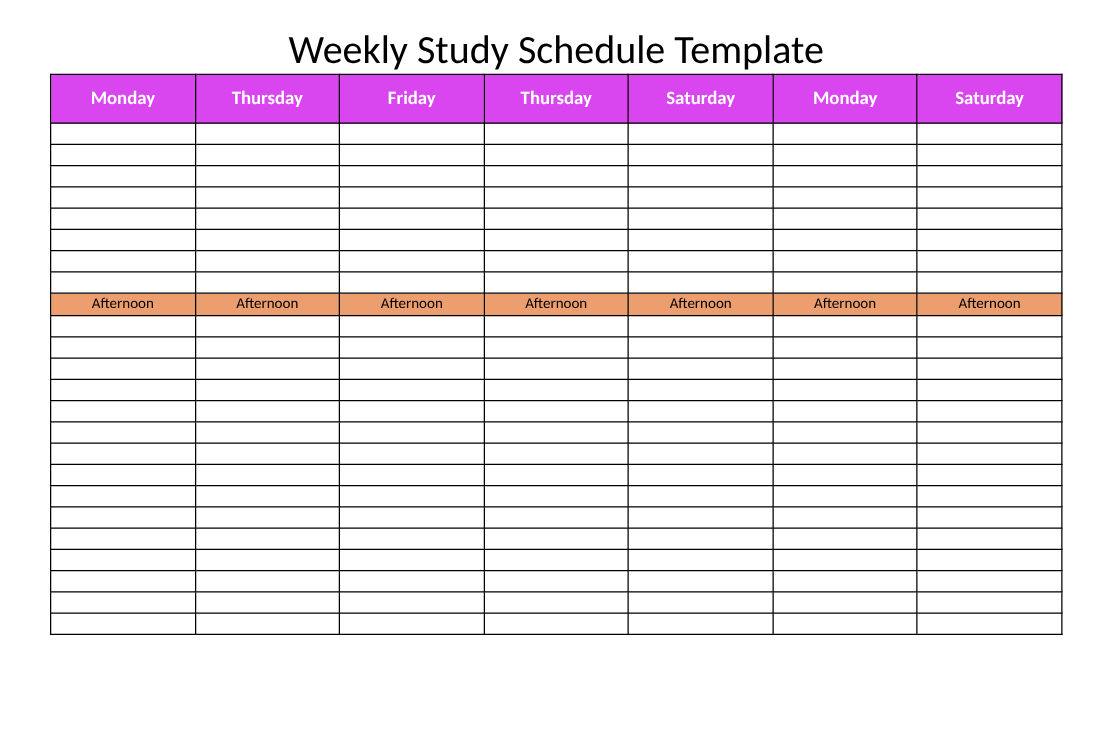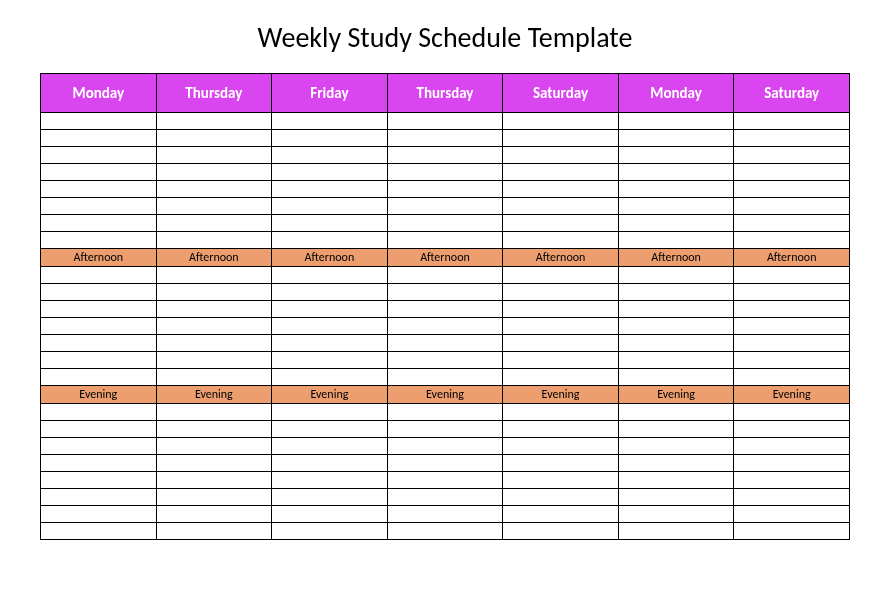--- a/index.html
+++ b/index.html
@@ -5,24 +5,23 @@
     * { box-sizing: border-box; margin: 0; padding: 0; }
     body {
       width: 890px;
       height: 599px;
       background: #fff;
       font-family: Calibri, Arial, sans-serif;
       padding: 20px 40px;
     }
     .title {
       text-align: center;
-      font-size: 28px;
+      font-size: 32px;
       font-weight: 400;
       color: #000;
-      margin-bottom: 18px;
     }
     table {
       width: 100%;
       border-collapse: collapse;
       table-layout: fixed;
     }
     th {
       background: #d946ef;
       color: #fff;
       font-weight: bold;
@@ -203,29 +202,20 @@
       <tr>
         <td class="blank"></td>
         <td class="blank"></td>
         <td class="blank"></td>
         <td class="blank"></td>
         <td class="blank"></td>
         <td class="blank"></td>
         <td class="blank"></td>
       </tr>
       <tr>
-        <td class="section">Evening</td>
-        <td class="section">Evening</td>
-        <td class="section">Evening</td>
-        <td class="section">Evening</td>
-        <td class="section">Evening</td>
-        <td class="section">Evening</td>
-        <td class="section">Evening</td>
-      </tr>
-      <tr>
         <td class="blank"></td>
         <td class="blank"></td>
         <td class="blank"></td>
         <td class="blank"></td>
         <td class="blank"></td>
         <td class="blank"></td>
         <td class="blank"></td>
       </tr>
       <tr>
         <td class="blank"></td>

